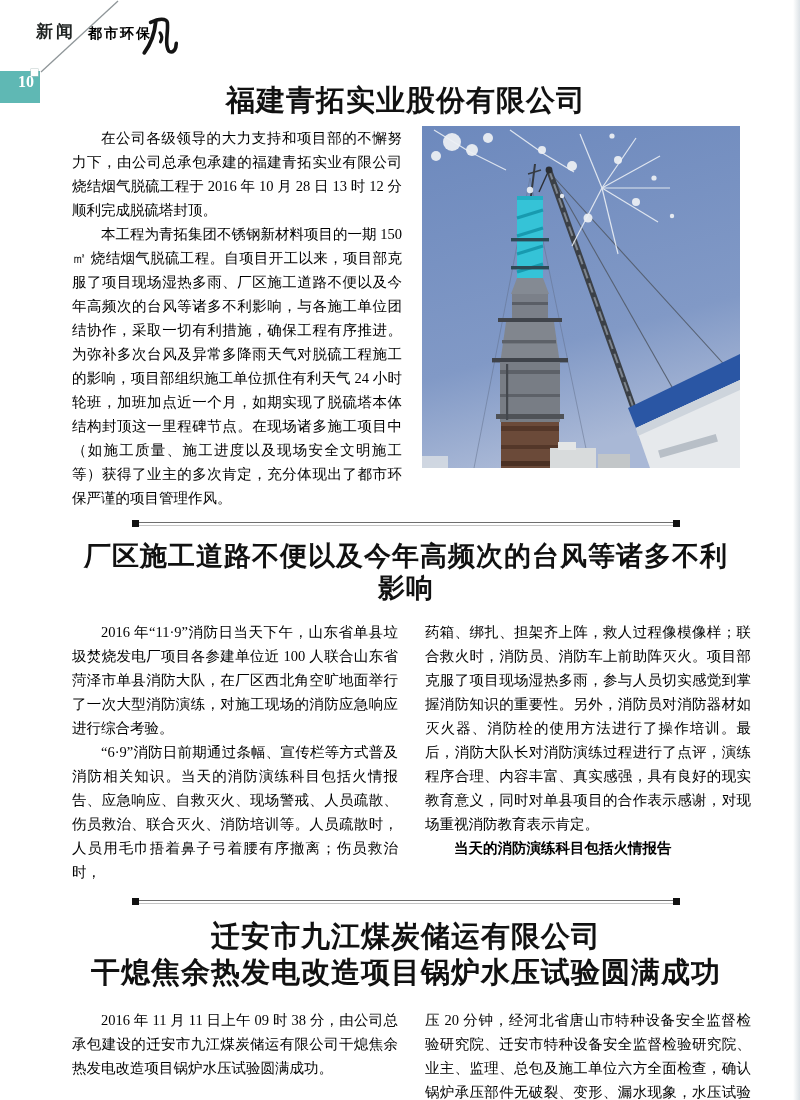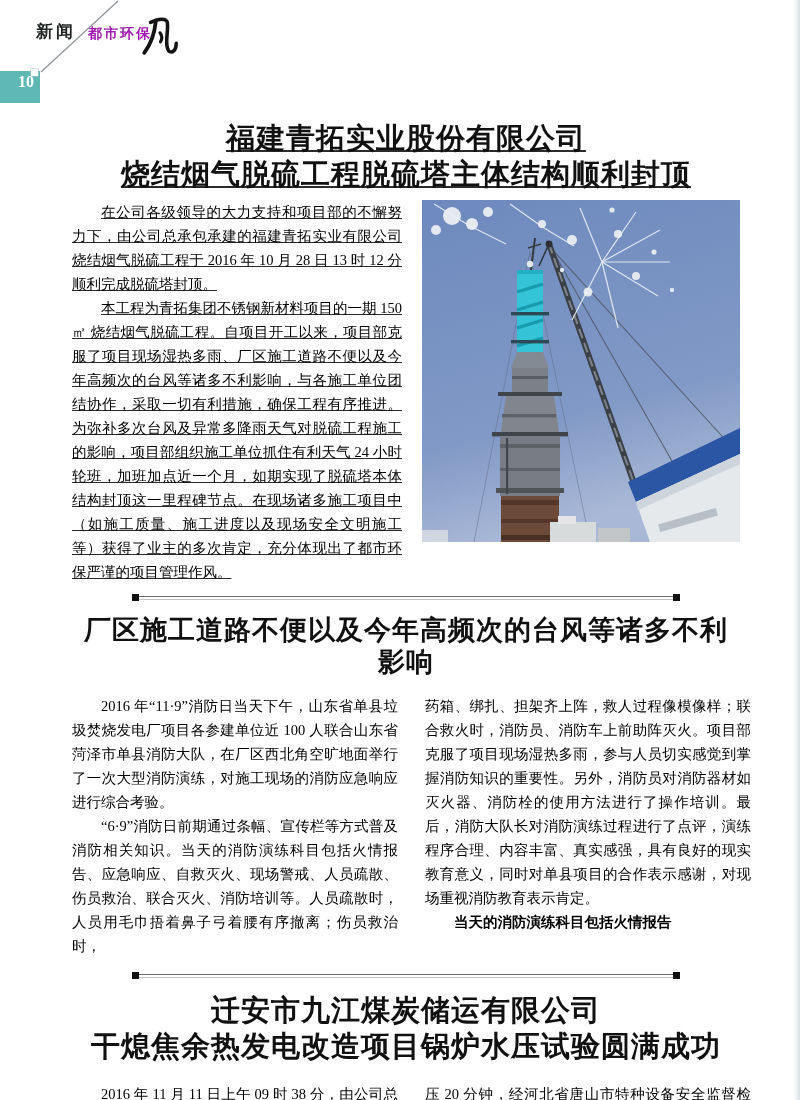--- a/index.html
+++ b/index.html
@@ -12,21 +12,21 @@
   
   .section-label{
     position:absolute;left:36px;top:20px;
     font-family:"Liberation Sans","DejaVu Sans",sans-serif;
     font-weight:bold;font-size:17px;letter-spacing:3px;color:#1f2322;
   }
   .diag-line{position:absolute;left:34px;top:0;}
   .masthead-text{
     position:absolute;left:88px;top:25px;
     font-family:"Liberation Sans","DejaVu Sans",sans-serif;
-    font-size:14px;letter-spacing:2px;color:#a21caf;font-weight:bold;
+    font-size:14px;letter-spacing:2px;color:#000000;font-weight:bold;
   }
   .masthead-logo{position:absolute;left:141px;top:15px;}
   .page-num-box{
     position:absolute;left:0;top:71px;width:40px;height:32px;
     background:#5fb8b4;
   }
   .page-num-box .num{
     position:absolute;right:6px;top:2px;
     font-family:"Liberation Serif","DejaVu Serif",serif;
     font-weight:bold;font-size:16px;color:#ffffff;
@@ -47,21 +47,21 @@
     margin:0;font-size:14.5px;line-height:24px;text-align:justify;
     text-indent:2em;color:#000000;
   }
   .body-text p.no-indent{text-indent:0;}
   .byline{
     font-family:"Liberation Sans","DejaVu Sans",sans-serif;
     font-weight:bold;font-size:14.5px;text-align:right;color:#1c1c1c;
     margin:4px 0 0 0;line-height:24px;
   }
   
-  .a1{margin-top:120px;text-decoration:underline;}
+  .a1{margin-top:82px;}
   .a1-flex{display:flex;gap:20px;margin-top:8px;}
   .a1-textcol{width:330px;flex:0 0 330px;}
   .photo{margin:0;width:318px;height:342px;flex:0 0 318px;overflow:hidden;}
   
   .cols{display:flex;gap:27px;margin-top:16px;}
   .col{width:326px;flex:0 0 326px;}
   
   .divider{display:flex;align-items:center;margin:10px auto 0 auto;width:548px;}
   .divider .sq{width:7px;height:7px;background:#111;flex:0 0 7px;}
   .divider .rule{flex:1;height:2px;border-top:1px solid #6e6e6e;border-bottom:1px solid #c4c4c4;}
@@ -94,21 +94,20 @@
 <div class="page-num-box">
   <span class="notch"></span>
   <span class="num">10</span>
 </div>
 
 <div class="content">
 
   <section class="a1">
     <h1 class="a-title">
       <span>福建青拓实业股份有限公司</span><br>
-      <span>烧结烟气脱硫工程脱硫塔主体结构顺利封顶</span>
     </h1>
     <div class="a1-flex">
       <div class="a1-textcol body-text">
         <p>在公司各级领导的大力支持和项目部的不懈努力下，由公司总承包承建的福建青拓实业有限公司烧结烟气脱硫工程于 2016 年 10 月 28 日 13 时 12 分顺利完成脱硫塔封顶。</p>
         <p>本工程为青拓集团不锈钢新材料项目的一期 150㎡ 烧结烟气脱硫工程。自项目开工以来，项目部克服了项目现场湿热多雨、厂区施工道路不便以及今年高频次的台风等诸多不利影响，与各施工单位团结协作，采取一切有利措施，确保工程有序推进。为弥补多次台风及异常多降雨天气对脱硫工程施工的影响，项目部组织施工单位抓住有利天气 24 小时轮班，加班加点近一个月，如期实现了脱硫塔本体结构封顶这一里程碑节点。在现场诸多施工项目中（如施工质量、施工进度以及现场安全文明施工等）获得了业主的多次肯定，充分体现出了都市环保严谨的项目管理作风。</p>
       </div>
       <figure class="photo">
         <svg width="318" height="342" viewBox="0 0 318 342">
           <defs>
             <linearGradient id="sky" x1="0" y1="0" x2="0.25" y2="1">

